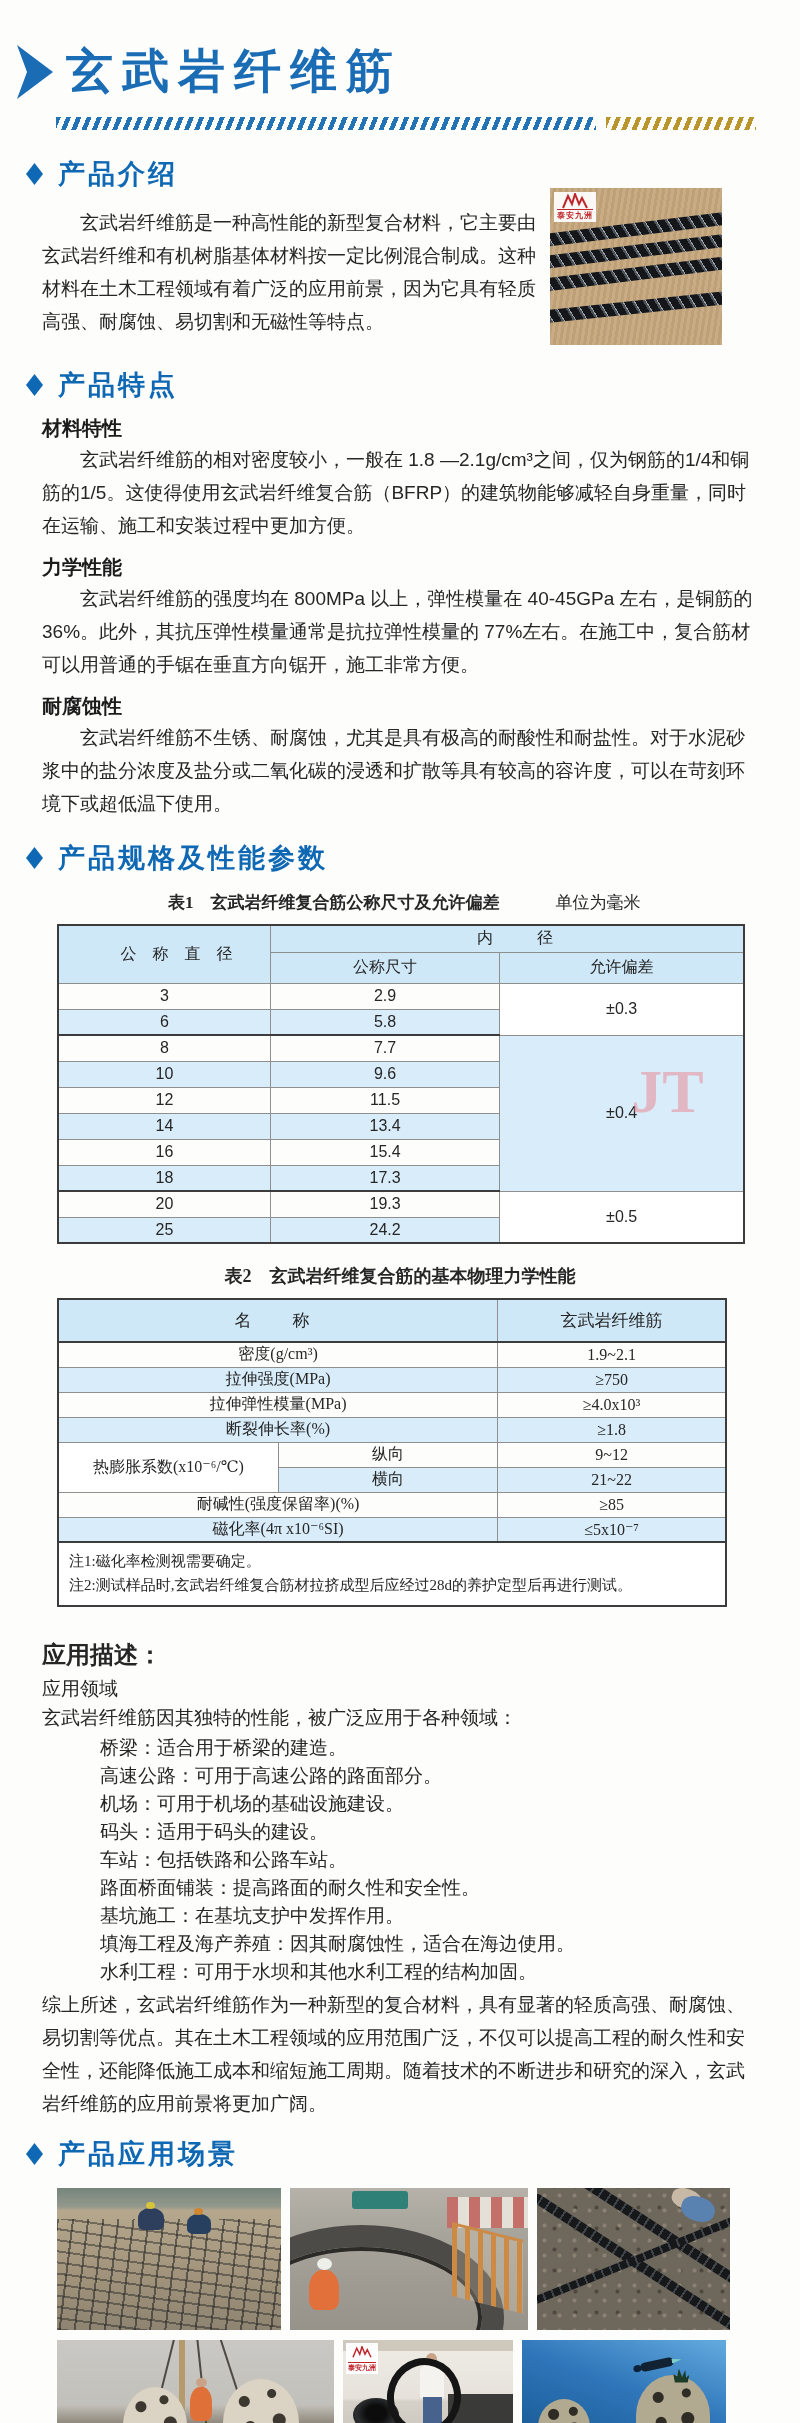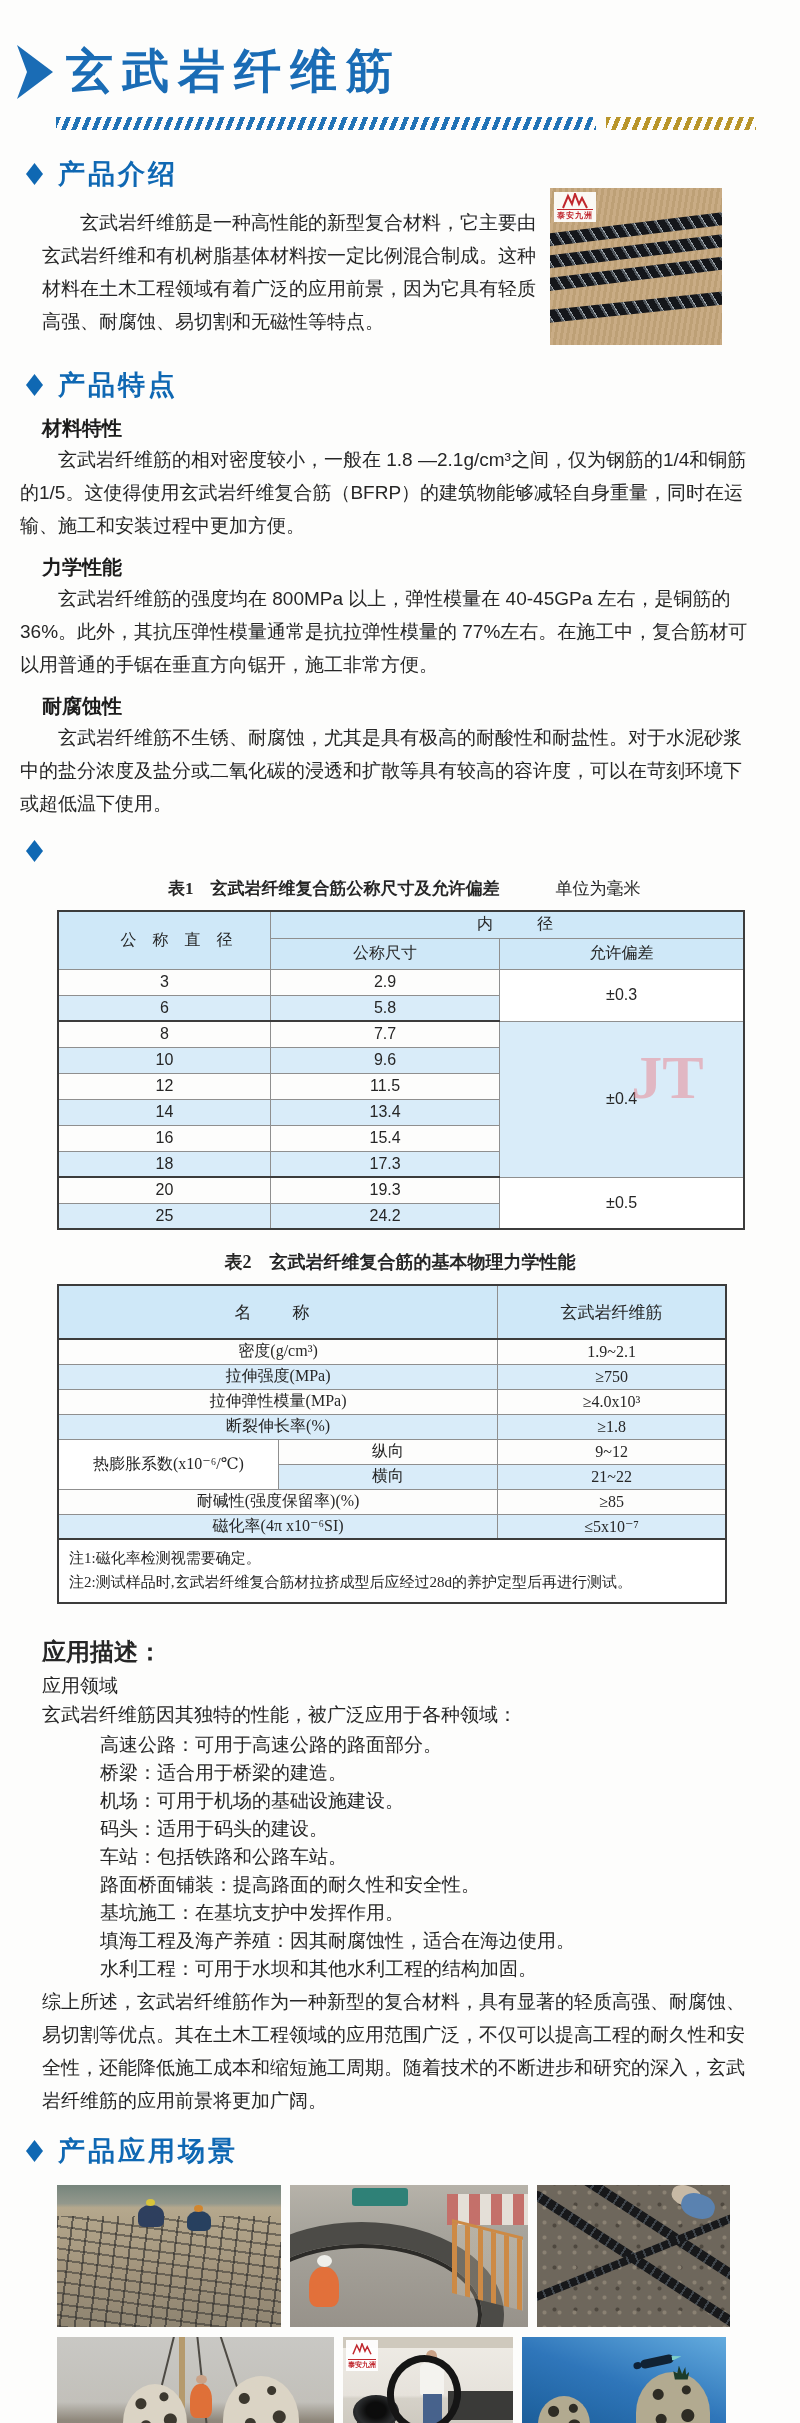--- a/index.html
+++ b/index.html
@@ -33,21 +33,21 @@
   .rod.r1 { top:34px;  transform:rotate(-7deg); }
   .rod.r2 { top:56px;  transform:rotate(-7deg); }
   .rod.r3 { top:78px;  transform:rotate(-7deg); width:210px; }
   .rod.r4 { top:112px; transform:rotate(-6deg); }
   .brand { position:absolute; top:4px; left:4px; background:rgba(255,255,255,.92); padding:1px 3px; text-align:center; }
   .brand svg { display:block; margin:0 auto; }
   .brand .bt { font-size:8px; font-weight:700; color:#c0272d; letter-spacing:1px; border-top:1px solid #c0272d; }
 
   
   .feat-t { margin:12px 42px 0; font-size:20px; font-weight:700; color:#1c1c1c; }
-  .feat-p { margin:1px 40px 0 20px; font-size:19px; line-height:33px; text-indent:2em; }
+  .feat-p { margin:1px 40px 0 42px; font-size:19px; line-height:33px; text-indent:2em; }
 
   
   .cap1 { display:flex; align-items:baseline; margin:15px 0 0 168px; font-family:"Liberation Serif","DejaVu Serif",serif; }
   .cap1 .c { font-size:17px; font-weight:700; }
   .cap1 .u { font-size:17px; margin-left:56px; }
   .cap2 { margin-top:20px; text-align:center; font-size:18px; font-weight:700; font-family:"Liberation Serif","DejaVu Serif",serif; }
 
   table.spec { border-collapse:collapse; margin:10px 0 0 57px; border:2px solid #3c3c3c; text-align:center; }
   table.spec td, table.spec th { border:1px solid #8f8f8f; }
   .t1 { width:688px; font-size:16px; }
@@ -57,21 +57,21 @@
   .t1 td { height:26px; padding:1px 4px; }
   .t1 col.c1 { width:213px; } .t1 col.c2 { width:230px; } .t1 col.c3 { width:245px; }
   tr.alt td { background:#d9ecf9; }
   td.dev { position:relative; background:#fff; font-size:16px; }
   td.dev.shaded { background:#d9ecf9; }
   tr.gend td { border-bottom:2px solid #3c3c3c; }
   .jt-mark { position:absolute; left:54%; top:16%; font-size:62px; line-height:1; font-weight:700;
              color:rgba(235,125,135,.48); font-family:"Liberation Serif","DejaVu Serif",serif; pointer-events:none; }
 
   .t2 { width:670px; font-family:"Liberation Serif","DejaVu Serif",serif; font-size:16px; }
-  .t2 th { background:#cfe8f8; font-weight:400; height:54px; font-size:17px; }
+  .t2 th { background:#cfe8f8; font-weight:400; height:43px; font-size:17px; }
   .t2 th.nm { letter-spacing:12px; }
   .t2 td { height:25px; padding:1px 4px; }
   .t2 col.c1 { width:221px; } .t2 col.c2 { width:220px; } .t2 col.c3 { width:229px; }
   .t2 tr.hdr-row th { border-bottom:2px solid #3c3c3c; }
   .t2 .notes td { text-align:left; padding:6px 10px 8px; line-height:24px; font-size:15px; background:#fff;
                   border-top:2px solid #3c3c3c; }
 
   
   .app-h   { margin:32px 42px 0; font-size:24px; font-weight:700; }
   .app-sub { margin:5px 42px 0; font-size:19px; }
@@ -204,20 +204,21 @@
       <div class="feat-t">材料特性</div>
       <p class="feat-p">玄武岩纤维筋的相对密度较小，一般在 1.8 —2.1g/cm³之间，仅为钢筋的1/4和铜筋的1/5。这使得使用玄武岩纤维复合筋（BFRP）的建筑物能够减轻自身重量，同时在运输、施工和安装过程中更加方便。</p>
       <div class="feat-t">力学性能</div>
       <p class="feat-p">玄武岩纤维筋的强度均在 800MPa 以上，弹性模量在 40-45GPa 左右，是铜筋的36%。此外，其抗压弹性模量通常是抗拉弹性模量的 77%左右。在施工中，复合筋材可以用普通的手锯在垂直方向锯开，施工非常方便。</p>
       <div class="feat-t">耐腐蚀性</div>
       <p class="feat-p">玄武岩纤维筋不生锈、耐腐蚀，尤其是具有极高的耐酸性和耐盐性。对于水泥砂浆中的盐分浓度及盐分或二氧化碳的浸透和扩散等具有较高的容许度，可以在苛刻环境下或超低温下使用。</p>
     </div>
 
   <div class="sec-h" id="h-spec">
     <span class="dia"></span>
+    <span class="txt">产品规格及性能参数</span>
   </div>
 
   <div class="cap1">
     <span class="c">表1　玄武岩纤维复合筋公称尺寸及允许偏差</span>
     <span class="u">单位为毫米</span>
   </div>
   <table class="spec t1">
     <colgroup>
         <col class="c1">
         <col class="c2">
@@ -333,22 +334,22 @@
             <div>注2:测试样品时,玄武岩纤维复合筋材拉挤成型后应经过28d的养护定型后再进行测试。</div>
           </td>
         </tr>
       </tbody>
   </table>
 
   <div class="app-h">应用描述：</div>
   <div class="app-sub">应用领域</div>
   <div class="app-lead">玄武岩纤维筋因其独特的性能，被广泛应用于各种领域：</div>
   <ul class="app-list" id="app-list">
+      <li>桥梁：适合用于桥梁的建造。</li>
       <li>高速公路：可用于高速公路的路面部分。</li>
-      <li>桥梁：适合用于桥梁的建造。</li>
       <li>机场：可用于机场的基础设施建设。</li>
       <li>码头：适用于码头的建设。</li>
       <li>车站：包括铁路和公路车站。</li>
       <li>路面桥面铺装：提高路面的耐久性和安全性。</li>
       <li>基坑施工：在基坑支护中发挥作用。</li>
       <li>填海工程及海产养殖：因其耐腐蚀性，适合在海边使用。</li>
       <li>水利工程：可用于水坝和其他水利工程的结构加固。</li>
     </ul>
   <p class="app-sum">综上所述，玄武岩纤维筋作为一种新型的复合材料，具有显著的轻质高强、耐腐蚀、易切割等优点。其在土木工程领域的应用范围广泛，不仅可以提高工程的耐久性和安全性，还能降低施工成本和缩短施工周期。随着技术的不断进步和研究的深入，玄武岩纤维筋的应用前景将更加广阔。</p>
 

